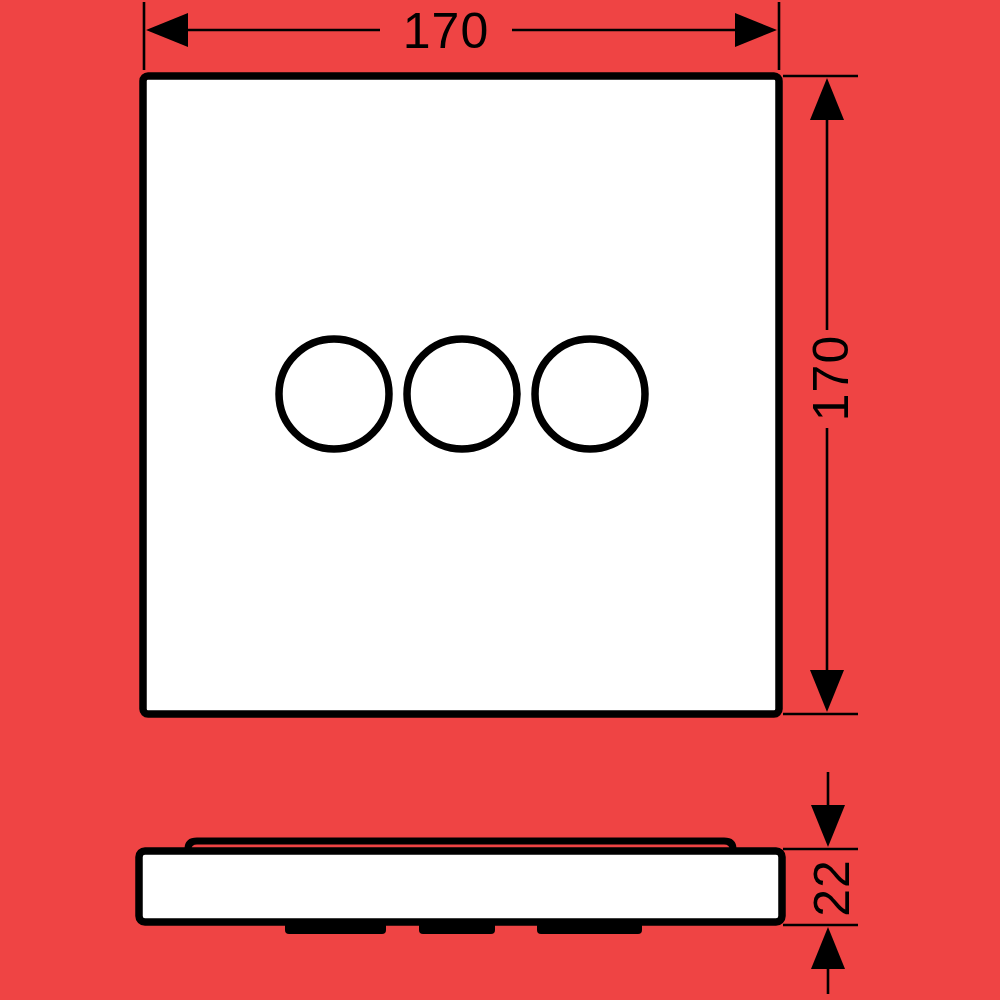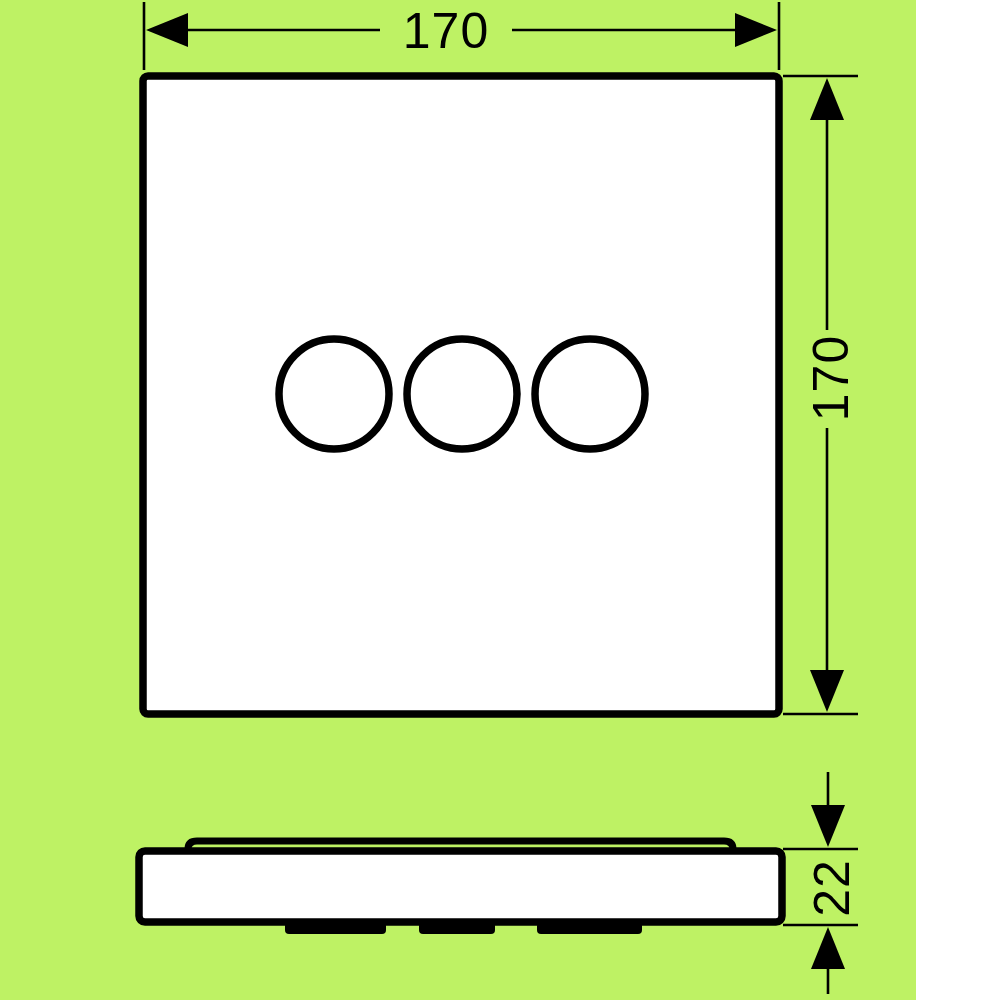--- a/index.html
+++ b/index.html
@@ -2,23 +2,23 @@
 <html><head>
 <meta charset="utf-8">
 <style>
   html, body {
     margin: 0;
     padding: 0;
     background: #ffffff;
   }
   .canvas {
     position: relative;
-    width: 916px;
+    width: 1000px;
     height: 1000px;
-    background: #bef264;
+    background: #ef4444;
     overflow: hidden;
     font-family: "Liberation Sans", sans-serif;
   }
   svg { display: block; }
   .obj {
     fill: #ffffff;
     stroke: #000000;
     stroke-width: 7.5;
     stroke-linejoin: round;
   }

